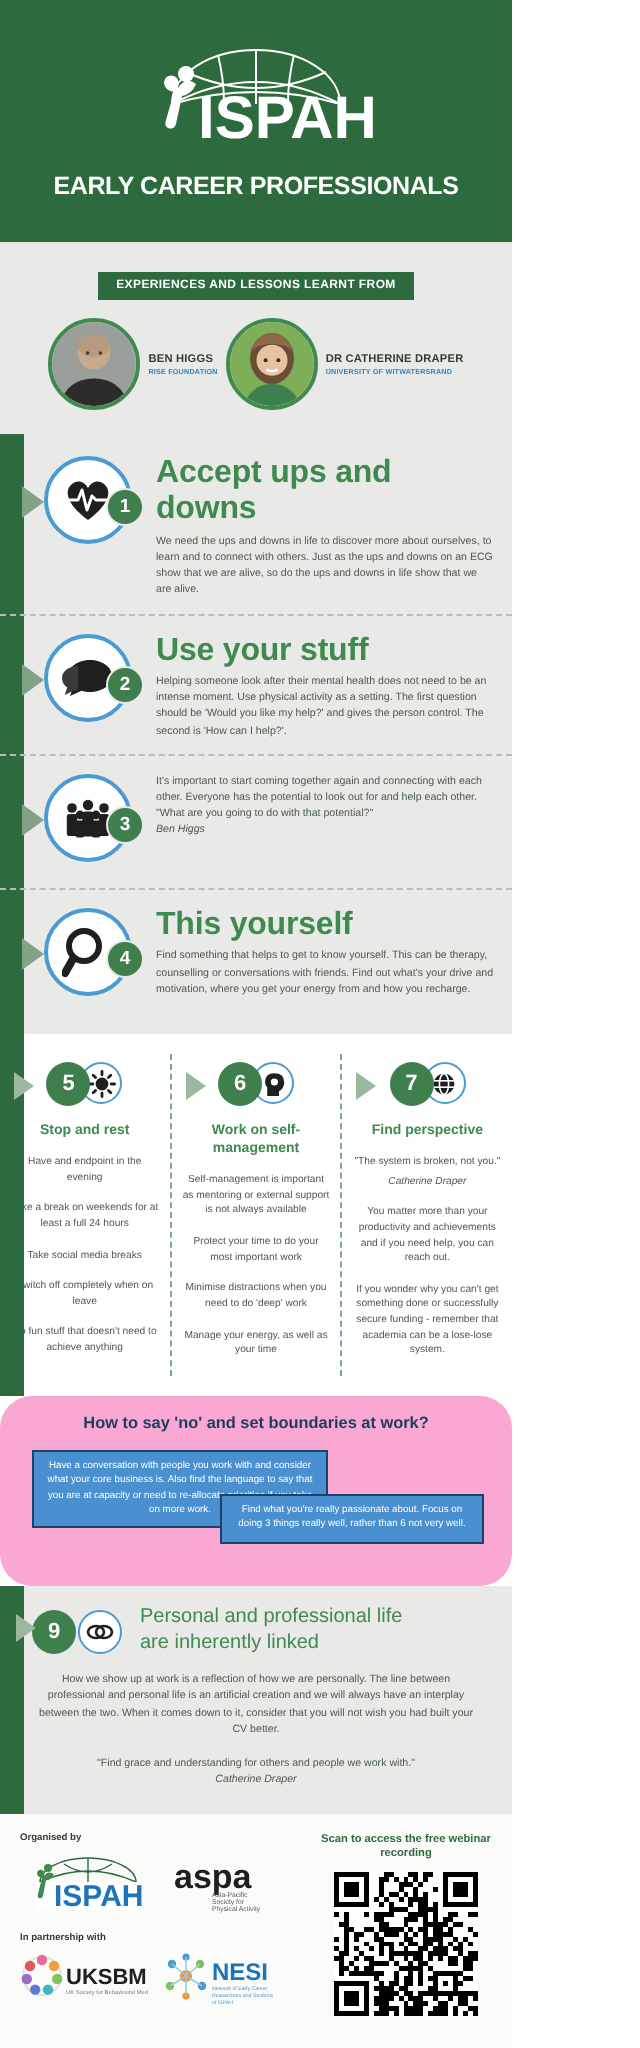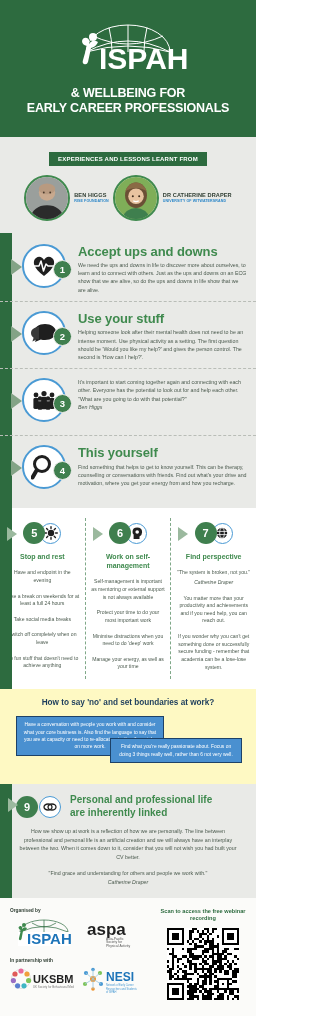--- a/index.html
+++ b/index.html
@@ -98,21 +98,21 @@
   .num-badge {
     position: absolute; right: 0px; top: 18px;
     width: 19px; height: 19px; border-radius: 50%;
     background: #3f7f4e; color: #fff;
     font-size: 9.5px; font-weight: bold;
     display: flex; align-items: center; justify-content: center;
     border: 1.5px solid #e9eae7;
   }
   .tip-body { padding-top: 2px; }
   .tip-title {
-    color: #3f8a4e; font-size: 13px; font-weight: bold;
+    color: #3f8a4e; font-size: 16px; font-weight: bold;
     margin-bottom: 2.5px; letter-spacing: -0.1px;
   }
   .tip-text { font-size: 5.3px; line-height: 1.55; color: #4b5a4e; }
   .tip-attr { font-size: 5.3px; line-height: 1.55; font-style: italic; color: #4b5a4e; }
 
   
   .cols {
     background: #ffffff; display: flex; position: relative;
     padding: 10px 0 10px;
   }
@@ -149,21 +149,21 @@
     line-height: 1.3; margin-bottom: 8px;
   }
   .col-item {
     font-size: 5.1px; line-height: 1.5; color: #4b5a4e;
     margin-bottom: 8px;
   }
   .col-item.quote-attr { font-style: italic; margin-top: -6px; }
 
   
   .blue {
-    background: #fef9c3; padding: 9px 8px 12px; position: relative;
+    background: #f9a8d4; padding: 9px 8px 12px; position: relative; border-radius: 16px;
   }
   .blue-title {
     color: #1c3d5c; font-size: 8.2px; font-weight: bold;
     text-align: center; margin-bottom: 9px;
   }
   .bubbles { position: relative; height: 56px; }
   .bubble {
     position: absolute; border: 1.4px solid #1d4268;
     background: #4a90d0; color: #ffffff;
     font-size: 4.9px; line-height: 1.5; text-align: center;
@@ -196,21 +196,21 @@
     background: #3f7f4e; color: #fff; font-size: 11px; font-weight: bold;
     display: flex; align-items: center; justify-content: center; flex: none;
   }
   .final-icon {
     width: 22px; height: 22px; border-radius: 50%;
     background: #fff; border: 1.6px solid #4a9ad4;
     display: flex; align-items: center; justify-content: center; flex: none;
     margin-left: -4px;
   }
   .final-title {
-    color: #3f8a4e; font-size: 10px; font-weight: bold; line-height: 1.25;
+    color: #3f8a4e; font-size: 10px; font-weight: normal; line-height: 1.25;
     margin-left: 4px;
   }
   .final-text {
     font-size: 5.3px; line-height: 1.6; color: #4b5a4e;
     text-align: center; padding: 0 6px;
   }
   .final-quote {
     font-size: 5.3px; line-height: 1.6; color: #4b5a4e;
     text-align: center; margin-top: 8px;
   }
@@ -255,21 +255,20 @@
         </g>
         <rect x="33" y="30" width="88" height="24" fill="#2d6b3f"></rect>
         <g fill="#ffffff">
           <path d="M36 22 q4 -6 9 -2 q-2 5 -7 6 l-3 14 q-1 3 -4 2 q-2 -1 -1 -4 l4 -14 q-5 -1 -5 -5 q1 -4 5 -3 q3 1 2 6z"></path>
           <circle cx="40" cy="15" r="4"></circle>
         </g>
         <text x="46" y="47" font-family="Liberation Sans, sans-serif" font-size="30" font-weight="bold" fill="#ffffff" letter-spacing="0">ISPAH</text>
       </svg>
     </div>
     <div class="header-title">
-      <div>&amp; WELLBEING FOR</div>
       <div>EARLY CAREER PROFESSIONALS</div>
     </div>
   </div>
 
   <div class="speakers">
     <div class="speakers-banner">EXPERIENCES AND LESSONS LEARNT FROM</div>
     <div class="speaker-row">
       <div class="speaker">
         <div class="avatar">
           <svg class="avatar-inner" viewBox="0 0 46 46">

